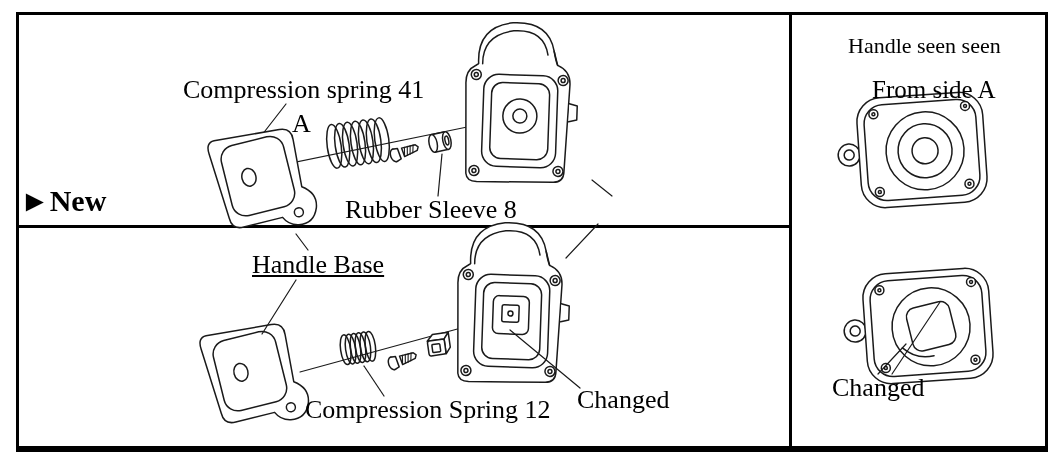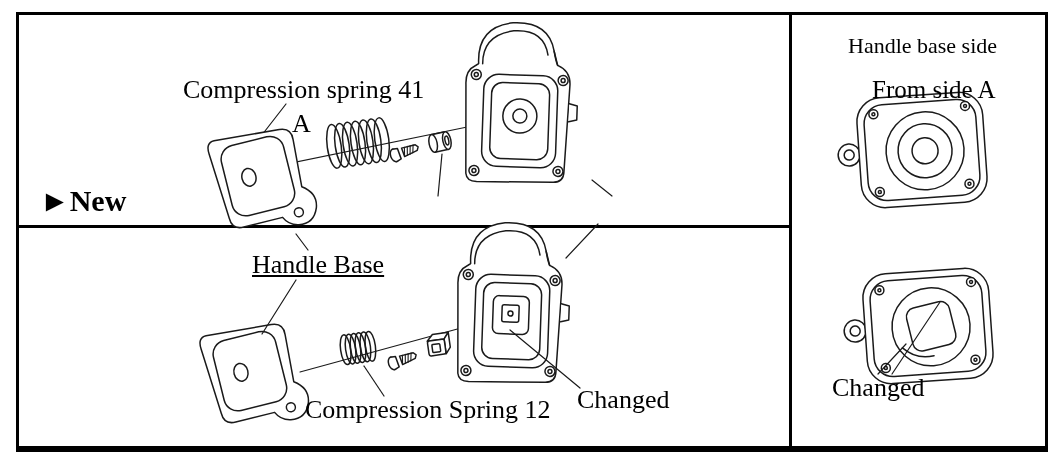--- a/index.html
+++ b/index.html
@@ -185,30 +185,31 @@
     </g>
     <g stroke-width="1.2">
       <path d="M 878,374 L 906,344 M 892,374 L 940,302"></path>
     </g>
   </svg>
 
   <div class="lbl" style="left:183px;top:76px;">Compression spring 41</div>
 
   <div class="lbl" style="left:292px;top:110px;">A</div>
 
-  <div class="lbl hdr" style="left:40px;top:184px;">►New</div>
-
+  <div class="lbl hdr" style="left:20px;top:184px;">►New</div>
+
+  <div class="lbl" style="left:345px;top:196px;">Rubber Sleeve 8</div>
 
 
 
   <div class="lbl" style="left:252px;top:251px;text-decoration:underline;">Handle Base</div>
 
   <div class="lbl" style="left:288px;top:396px;margin-left:17px;">Compression Spring 12</div>
 
   <div class="lbl" style="left:577px;top:386px;">Changed</div>
 
-  <div class="lbl small1" style="left:848px;top:34px;">Handle base side</div>
+  <div class="lbl small1" style="left:848px;top:34px;">Handle seen seen</div>
 
   <div class="lbl small2" style="left:872px;top:55px;margin-top:21px;">From side A</div>
 
   <div class="lbl" style="left:832px;top:374px;">Changed</div>
 
 </div>
 
 </body></html>

